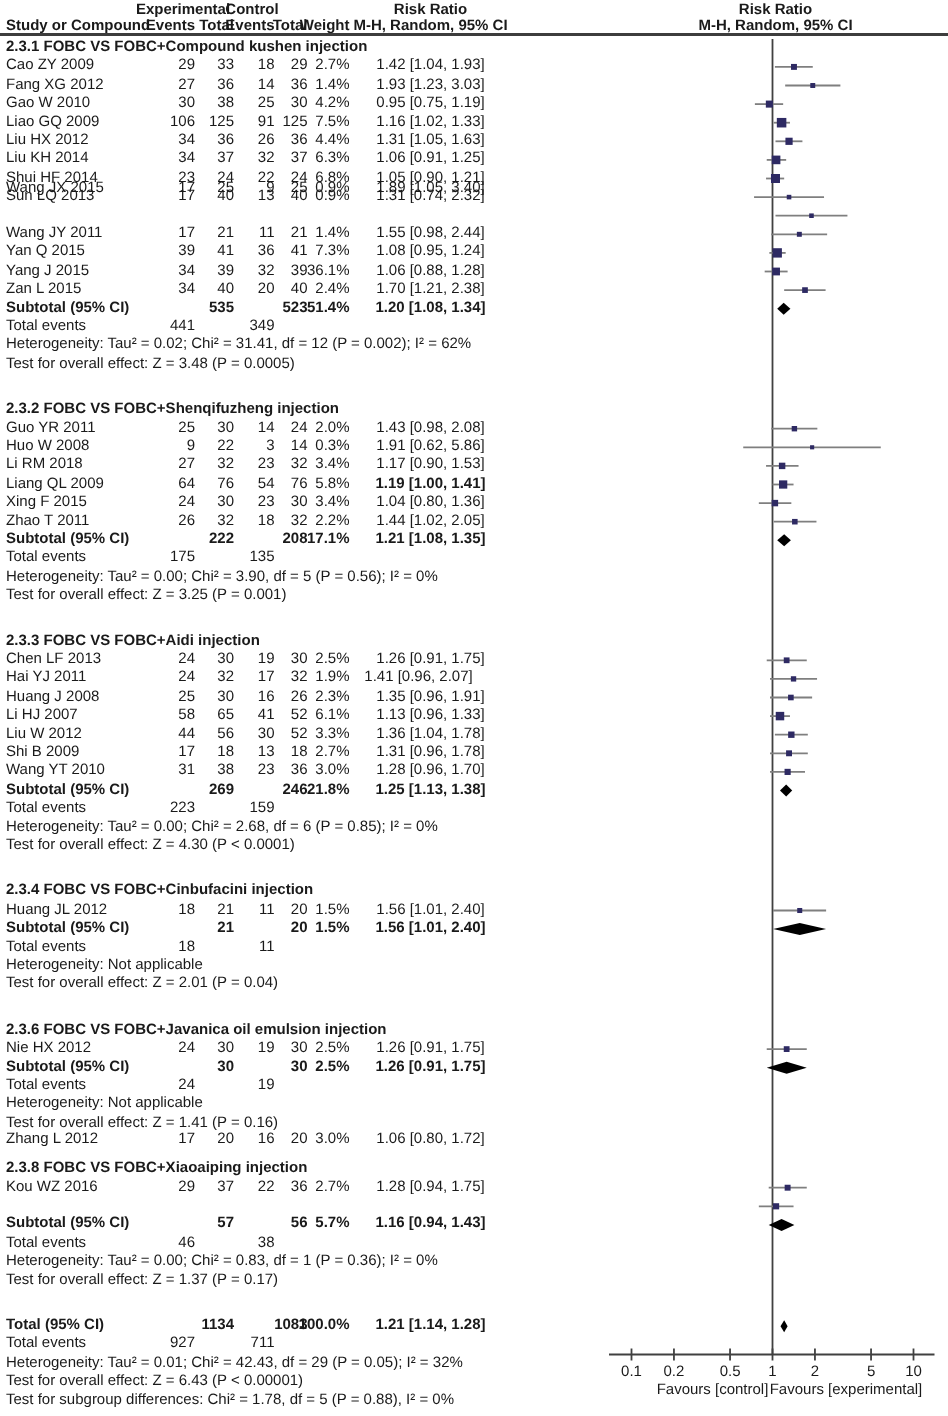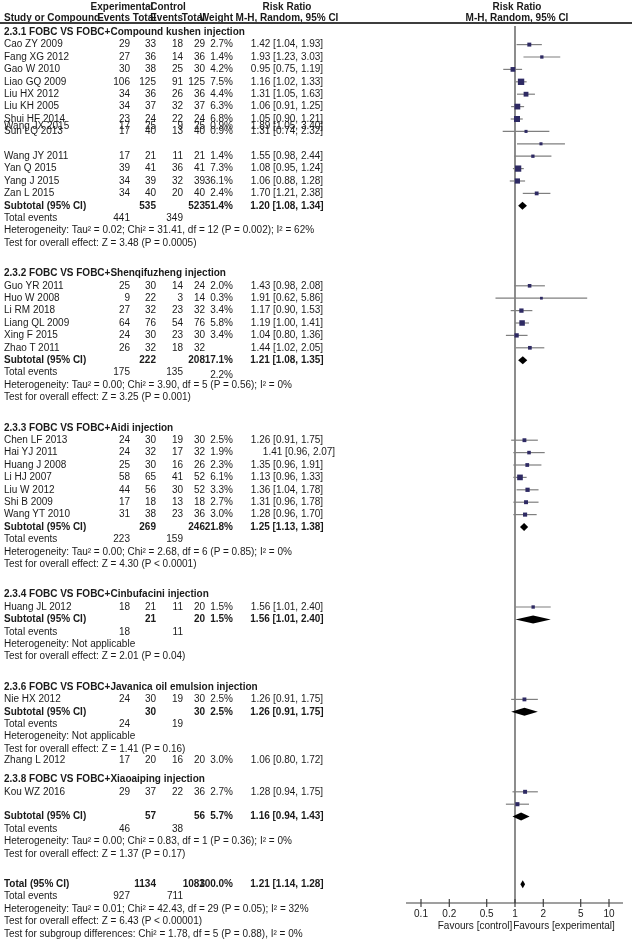--- a/index.html
+++ b/index.html
@@ -80,21 +80,21 @@
       <div class="row" style="top: 88px;">
         <span class="cell" style="left: 4px; width: 115px;">Liu HX 2012</span>
         <span class="cell num" style="left: 92px; width: 38px;">34</span>
         <span class="cell num" style="left: 120px; width: 36px;">36</span>
         <span class="cell num" style="left: 147px; width: 36px;">26</span>
         <span class="cell num" style="left: 170px; width: 35px;">36</span>
         <span class="cell num" style="left: 198px; width: 35px;">4.4%</span>
         <span class="cell ctr" style="left: 232px; width: 110px;">1.31 [1.05, 1.63]</span>
       </div>
       <div class="row" style="top: 100.4px;">
-        <span class="cell" style="left: 4px; width: 115px;">Liu KH 2005</span>
+        <span class="cell" style="left: 4px; width: 115px;">Liu KH 2014</span>
         <span class="cell num" style="left: 92px; width: 38px;">34</span>
         <span class="cell num" style="left: 120px; width: 36px;">37</span>
         <span class="cell num" style="left: 147px; width: 36px;">32</span>
         <span class="cell num" style="left: 170px; width: 35px;">37</span>
         <span class="cell num" style="left: 198px; width: 35px;">6.3%</span>
         <span class="cell ctr" style="left: 232px; width: 110px;">1.06 [0.91, 1.25]</span>
       </div>
       <div class="row" style="top: 112.8px;">
         <span class="cell" style="left: 4px; width: 115px;">Shui HF 2014</span>
         <span class="cell num" style="left: 92px; width: 38px;">23</span>
@@ -206,38 +206,38 @@
         <span class="cell num" style="left: 198px; width: 35px;">3.4%</span>
         <span class="cell ctr" style="left: 232px; width: 110px;">1.17 [0.90, 1.53]</span>
       </div>
       <div class="row" style="top: 316.8px;">
         <span class="cell" style="left: 4px; width: 115px;">Liang QL 2009</span>
         <span class="cell num" style="left: 92px; width: 38px;">64</span>
         <span class="cell num" style="left: 120px; width: 36px;">76</span>
         <span class="cell num" style="left: 147px; width: 36px;">54</span>
         <span class="cell num" style="left: 170px; width: 35px;">76</span>
         <span class="cell num" style="left: 198px; width: 35px;">5.8%</span>
-        <span class="cell ctr" style="left: 232px; width: 110px;">1.19 [1.00, 1.41]</span>
+        <span class="cell ctr" style="left: 232px; width: 110px; font-weight: bold;">1.19 [1.00, 1.41]</span>
       </div>
       <div class="row" style="top: 329.2px;">
         <span class="cell" style="left: 4px; width: 115px;">Xing F 2015</span>
         <span class="cell num" style="left: 92px; width: 38px;">24</span>
         <span class="cell num" style="left: 120px; width: 36px;">30</span>
         <span class="cell num" style="left: 147px; width: 36px;">23</span>
         <span class="cell num" style="left: 170px; width: 35px;">30</span>
         <span class="cell num" style="left: 198px; width: 35px;">3.4%</span>
         <span class="cell ctr" style="left: 232px; width: 110px;">1.04 [0.80, 1.36]</span>
       </div>
       <div class="row" style="top: 341.6px;">
         <span class="cell" style="left: 4px; width: 115px;">Zhao T 2011</span>
         <span class="cell num" style="left: 92px; width: 38px;">26</span>
         <span class="cell num" style="left: 120px; width: 36px;">32</span>
         <span class="cell num" style="left: 147px; width: 36px;">18</span>
         <span class="cell num" style="left: 170px; width: 35px;">32</span>
-        <span class="cell num" style="left: 198px; width: 35px; margin-top: 27px;">2.2%</span>
+        <span class="cell num" style="left: 198px; width: 35px;">2.2%</span>
         <span class="cell ctr" style="left: 232px; width: 110px;">1.44 [1.02, 2.05]</span>
       </div>
       <div class="row b" style="top: 354px;">
         <span class="cell" style="left: 4px; width: 115px;">Subtotal (95% CI)</span>
         <span class="cell num" style="left: 120px; width: 36px;">222</span>
         <span class="cell num" style="left: 170px; width: 35px;">208</span>
         <span class="cell num" style="left: 198px; width: 35px;">17.1%</span>
         <span class="cell ctr" style="left: 232px; width: 110px;">1.21 [1.08, 1.35]</span>
       </div>
       <div class="row" style="top: 366.4px;">
@@ -263,21 +263,21 @@
         <span class="cell num" style="left: 198px; width: 35px;">2.5%</span>
         <span class="cell ctr" style="left: 232px; width: 110px;">1.26 [0.91, 1.75]</span>
       </div>
       <div class="row" style="top: 446.4px;">
         <span class="cell" style="left: 4px; width: 115px;">Hai YJ 2011</span>
         <span class="cell num" style="left: 92px; width: 38px;">24</span>
         <span class="cell num" style="left: 120px; width: 36px;">32</span>
         <span class="cell num" style="left: 147px; width: 36px;">17</span>
         <span class="cell num" style="left: 170px; width: 35px;">32</span>
         <span class="cell num" style="left: 198px; width: 35px;">1.9%</span>
-        <span class="cell ctr" style="left: 244px; width: 110px;">1.41 [0.96, 2.07]</span>
+        <span class="cell ctr" style="left: 224px; width: 110px;">1.41 [0.96, 2.07]</span>
       </div>
       <div class="row" style="top: 458.8px;">
         <span class="cell" style="left: 4px; width: 115px;">Huang J 2008</span>
         <span class="cell num" style="left: 92px; width: 38px;">25</span>
         <span class="cell num" style="left: 120px; width: 36px;">30</span>
         <span class="cell num" style="left: 147px; width: 36px;">16</span>
         <span class="cell num" style="left: 170px; width: 35px;">26</span>
         <span class="cell num" style="left: 198px; width: 35px;">2.3%</span>
         <span class="cell ctr" style="left: 232px; width: 110px;">1.35 [0.96, 1.91]</span>
       </div>

